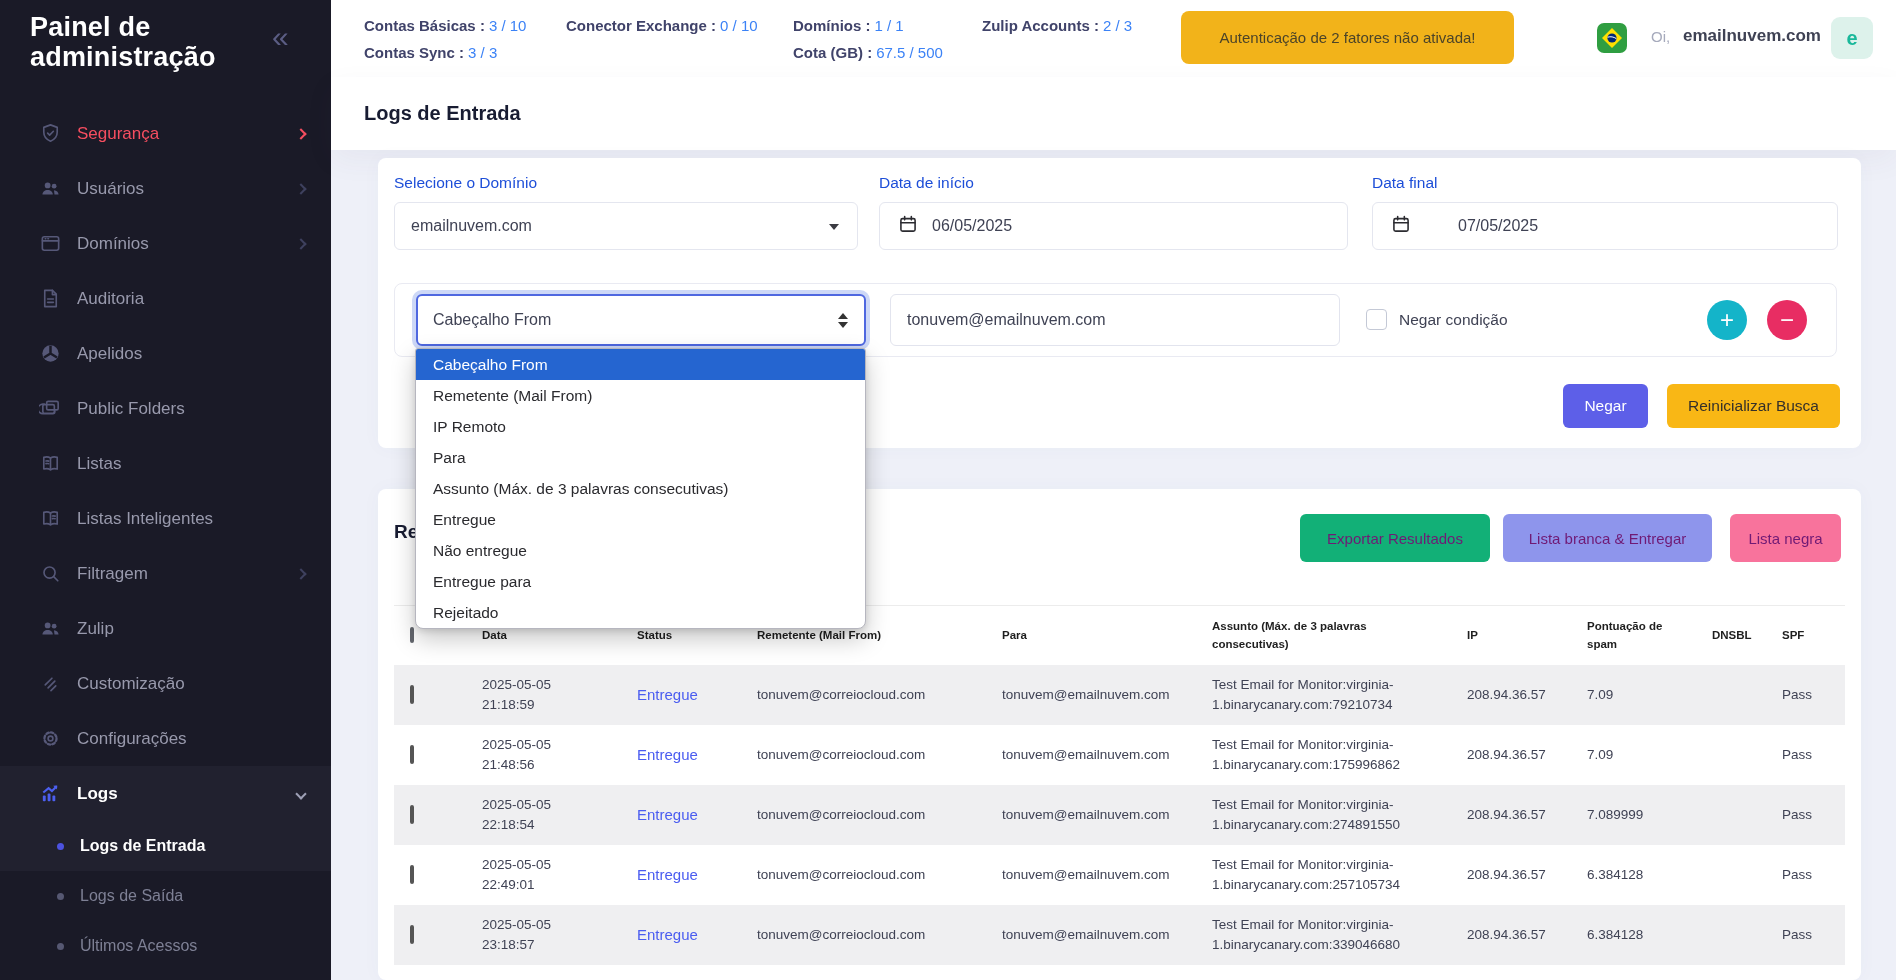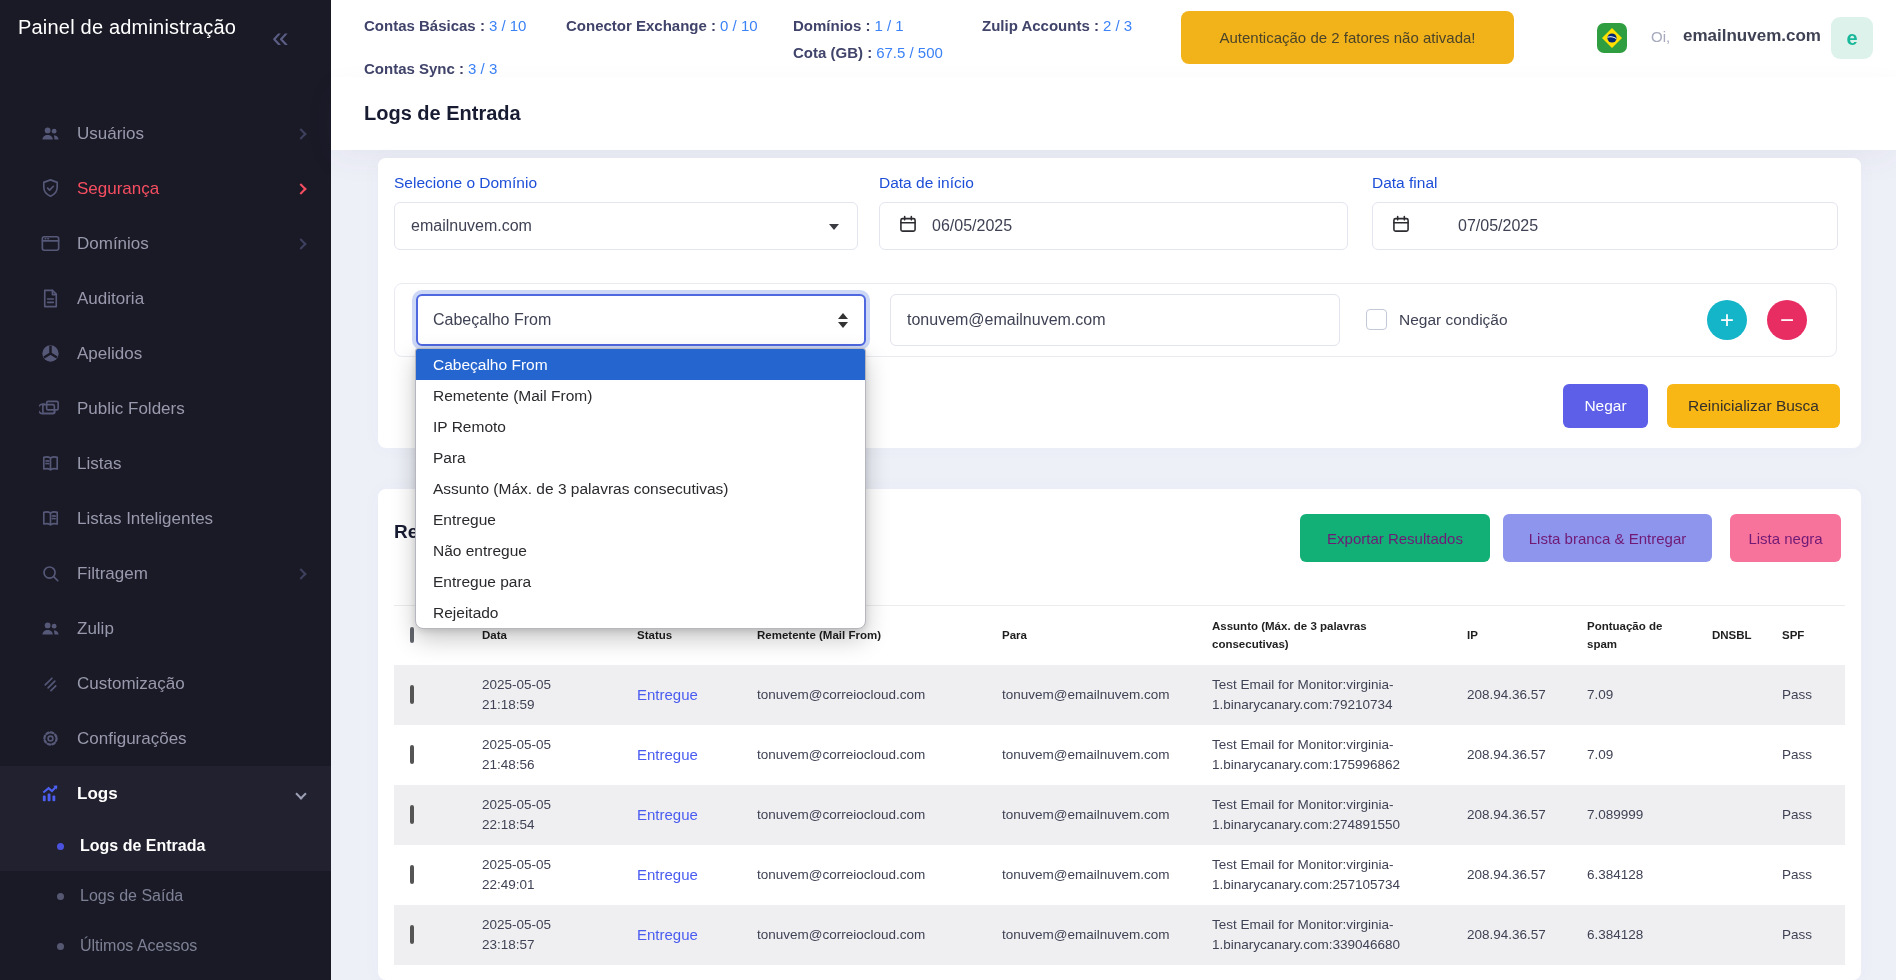--- a/index.html
+++ b/index.html
@@ -1,21 +1,21 @@
 <!DOCTYPE html>
 <html><head>
 <meta charset="utf-8">
 <style>
   * { margin:0; padding:0; box-sizing:border-box; }
   body { font-family:"Liberation Sans","DejaVu Sans",sans-serif; background:#d8dae3; }
   .frame { position:relative; width:1896px; height:980px; background:#eef0f8; overflow:hidden; }
 
   
   .sidebar { position:absolute; left:0; top:0; width:331px; height:980px; background:#1a1a27; }
-  .brand { position:absolute; left:18px; top:12px; width:225px; color:#fff; font-size:20px; font-weight:400; line-height:30px; letter-spacing:.2px; }
+  .brand { position:absolute; left:30px; top:12px; width:225px; color:#fff; font-size:27px; font-weight:700; line-height:30px; letter-spacing:.2px; }
   .collapse { position:absolute; left:272px; top:22px; color:#5b5d84; font-size:30px; line-height:30px; cursor:pointer; }
   .menu { position:absolute; left:0; top:106px; width:331px; }
   .mi { height:55px; display:flex; align-items:center; padding:0 26px 0 38px; cursor:pointer; }
   .mi .icn { width:24px; height:24px; display:flex; align-items:center; justify-content:center; flex:none; }
   .mi .lbl { margin-left:15px; font-size:17px; color:#9899ac; flex:1; white-space:nowrap; }
   .mi.active-pink .lbl { color:#f64e60; }
   .mi.active-logs { background:#21212f; }
   .mi.active-logs .lbl { color:#ffffff; font-weight:700; }
   .chev-r { width:8px; height:8px; border-right:2px solid #3e415e; border-top:2px solid #3e415e; transform:rotate(45deg); flex:none; }
   .chev-r.pink { border-color:#f64e60; }
@@ -97,42 +97,42 @@
 </head>
 <body>
 
 <div class="frame">
 
   <aside class="sidebar">
     <div class="brand">Painel de administração</div>
     <div class="collapse">«</div>
     <nav class="menu">
 
+      <div class="mi active-pink">
+        <span class="icn">
+          <svg class="sic" width="23" height="23" viewBox="0 0 24 24">
+              <path d="M12 3l7 2.6v5.2c0 4.6-2.9 7.6-7 9.2-4.1-1.6-7-4.6-7-9.2V5.6z"></path>
+              <path d="M9 11.6l2.1 2.1 3.9-4"></path>
+            </svg>
+        </span>
+        <span class="lbl">Segurança</span>
+        <span class="chev-r pink"></span>
+      </div>
+
       <div class="mi">
         <span class="icn">
           <svg class="sic" width="23" height="23" viewBox="0 0 24 24">
               <circle cx="9" cy="8.8" r="3" fill="#565878" stroke="none"></circle>
               <path d="M3.6 18.3c0-3 2.4-4.8 5.4-4.8s5.4 1.8 5.4 4.8z" fill="#565878" stroke="none"></path>
               <circle cx="15.8" cy="9.6" r="2.5" fill="#565878" stroke="none"></circle>
               <path d="M15.6 13.8c2.7.3 4.8 1.9 4.8 4.5h-4.2z" fill="#565878" stroke="none"></path>
             </svg>
         </span>
         <span class="lbl">Usuários</span>
         <span class="chev-r"></span>
-      </div>
-
-      <div class="mi active-pink">
-        <span class="icn">
-          <svg class="sic" width="23" height="23" viewBox="0 0 24 24">
-              <path d="M12 3l7 2.6v5.2c0 4.6-2.9 7.6-7 9.2-4.1-1.6-7-4.6-7-9.2V5.6z"></path>
-              <path d="M9 11.6l2.1 2.1 3.9-4"></path>
-            </svg>
-        </span>
-        <span class="lbl">Segurança</span>
-        <span class="chev-r pink"></span>
       </div>
 
       <div class="mi">
         <span class="icn">
           <svg class="sic" width="23" height="23" viewBox="0 0 24 24">
               <rect x="3.5" y="5" width="17" height="14" rx="2"></rect>
               <path d="M3.5 9.2h17"></path>
               <path d="M6.5 7.1h.6M9.3 7.1h.6"></path>
             </svg>
         </span>
@@ -263,21 +263,21 @@
         <span class="slbl">Últimos Acessos</span>
       </div>
     </nav>
   </aside>
 
   <header class="topbar">
     <div class="stat" style="left:33px;top:17px;"><b>Contas Básicas :</b><span>3 / 10</span></div>
     <div class="stat" style="left:235px;top:17px;"><b>Conector Exchange :</b><span>0 / 10</span></div>
     <div class="stat" style="left:462px;top:17px;"><b>Domínios :</b><span>1 / 1</span></div>
     <div class="stat" style="left:651px;top:17px;"><b>Zulip Accounts :</b><span>2 / 3</span></div>
-    <div class="stat" style="left:33px;top:44px;margin-top:16px;"><b>Contas Sync :</b><span>3 / 3</span></div>
+    <div class="stat" style="left:33px;top:44px;"><b>Contas Sync :</b><span>3 / 3</span></div>
     <div class="stat" style="left:462px;top:44px;"><b>Cota (GB) :</b><span>67.5 / 500</span></div>
 
     <button class="warn-btn">Autenticação de 2 fatores não ativada!</button>
 
     <span class="flag">
       <svg width="30" height="30" viewBox="0 0 30 30">
           <rect width="30" height="30" rx="7" fill="#2f9e41"></rect>
           <path d="M15 5l10 10-10 10L5 15z" fill="#ffdf00"></path>
           <circle cx="15" cy="15" r="4.6" fill="#002776"></circle>
           <path d="M10.6 14.2c3-.9 6-.4 8.7 1.4" stroke="#fff" stroke-width="1" fill="none"></path>

